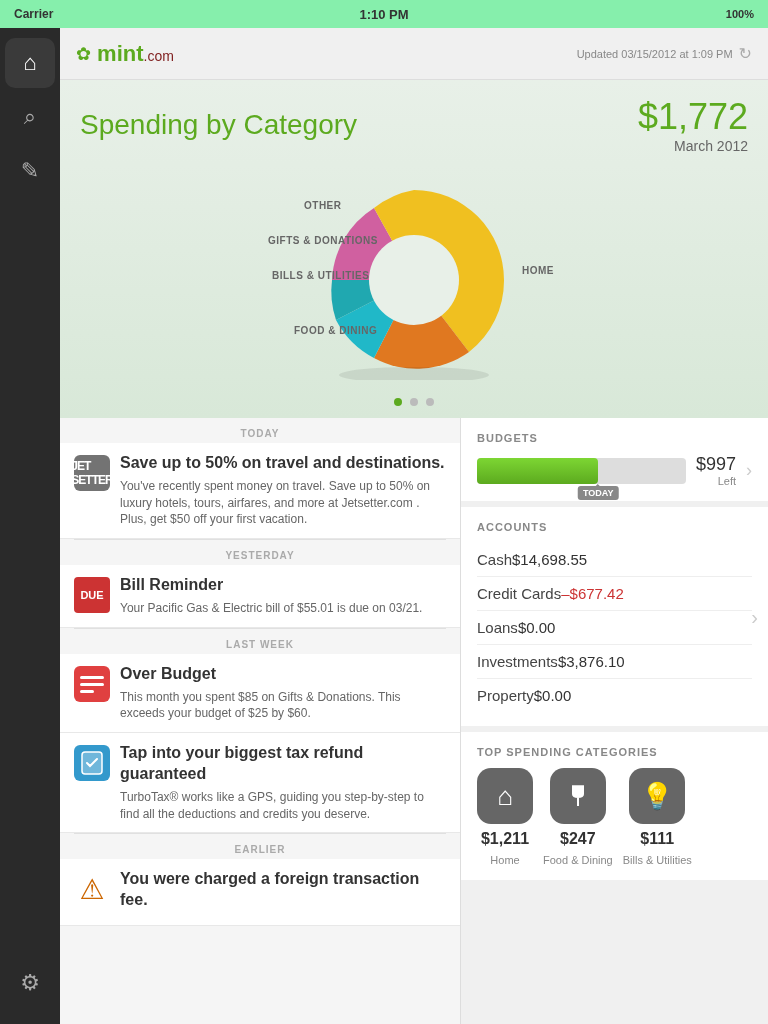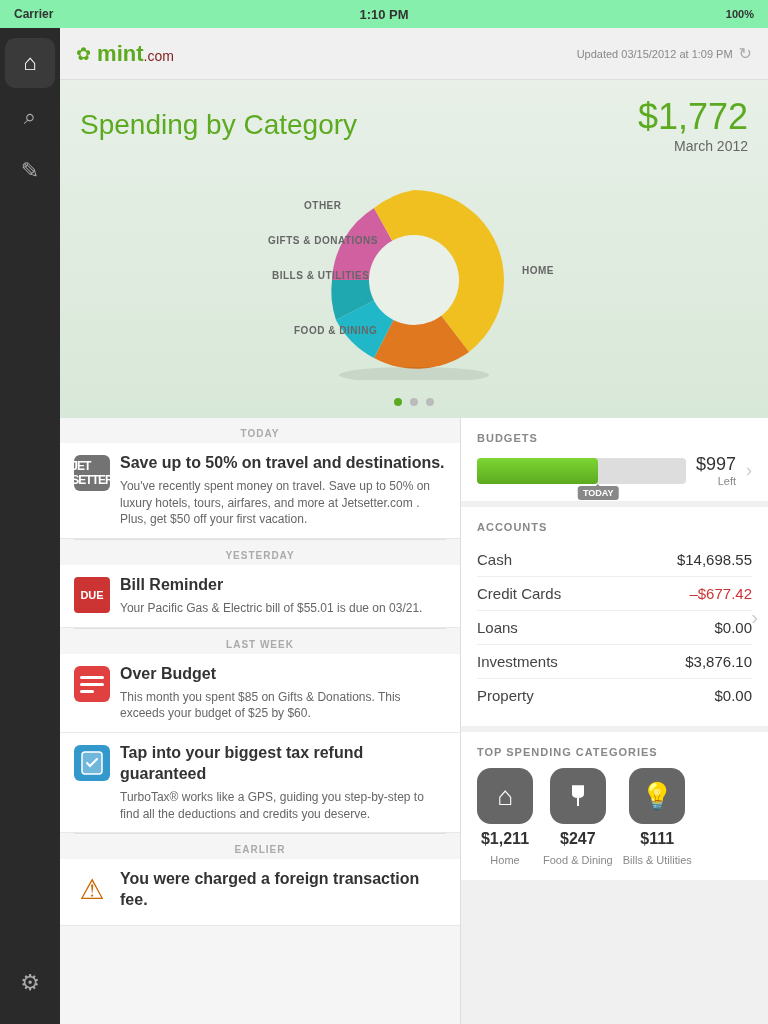--- a/index.html
+++ b/index.html
@@ -239,21 +239,21 @@
       border-bottom-color: #888;
     }
     .budget-amount-col { text-align: right; }
     .budget-amount-val { font-size: 18px; font-weight: 300; color: #333; }
     .budget-amount-label { font-size: 11px; color: #888; }
     .budget-chevron { color: #ccc; font-size: 18px; }
 
     
     .account-row {
       display: flex;
-      justify-content: space-between;
+      justify-content: flex-start;
       align-items: center;
       padding: 8px 0;
       border-bottom: 1px solid #eee;
     }
     .account-row:last-child { border-bottom: none; }
     .account-name { font-size: 15px; color: #444; }
     .account-value { font-size: 15px; color: #333; font-weight: 400; }
     .account-value.negative { color: #cc3333; }
 
     

